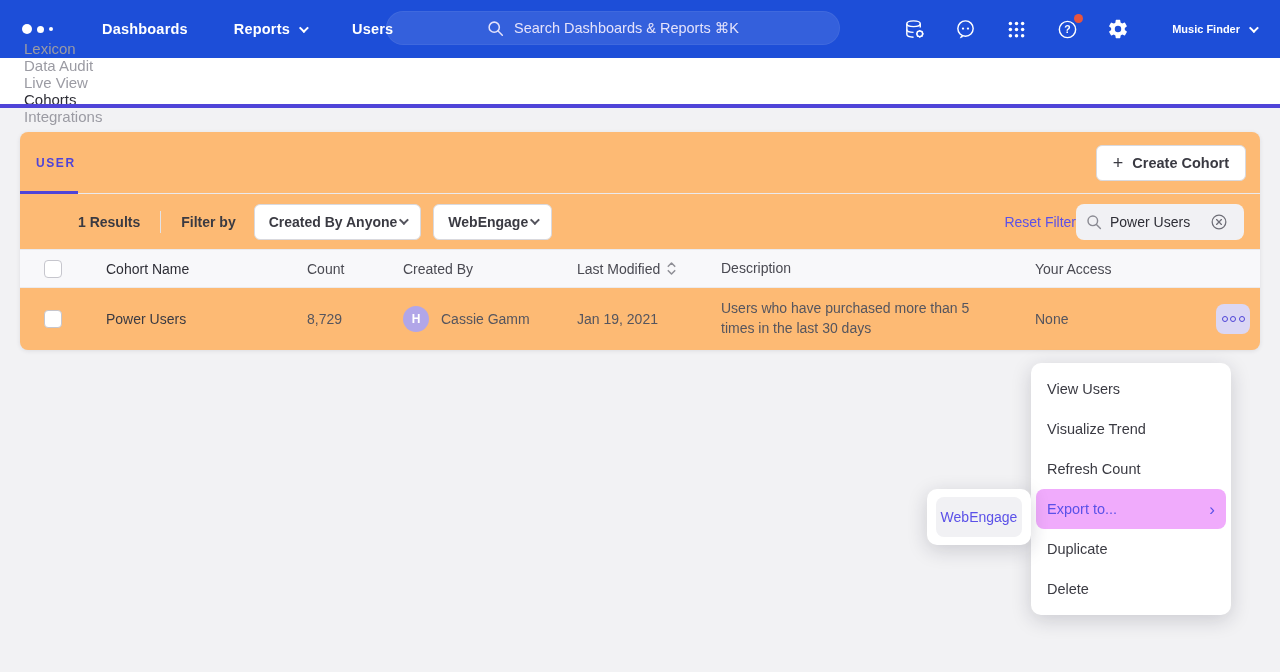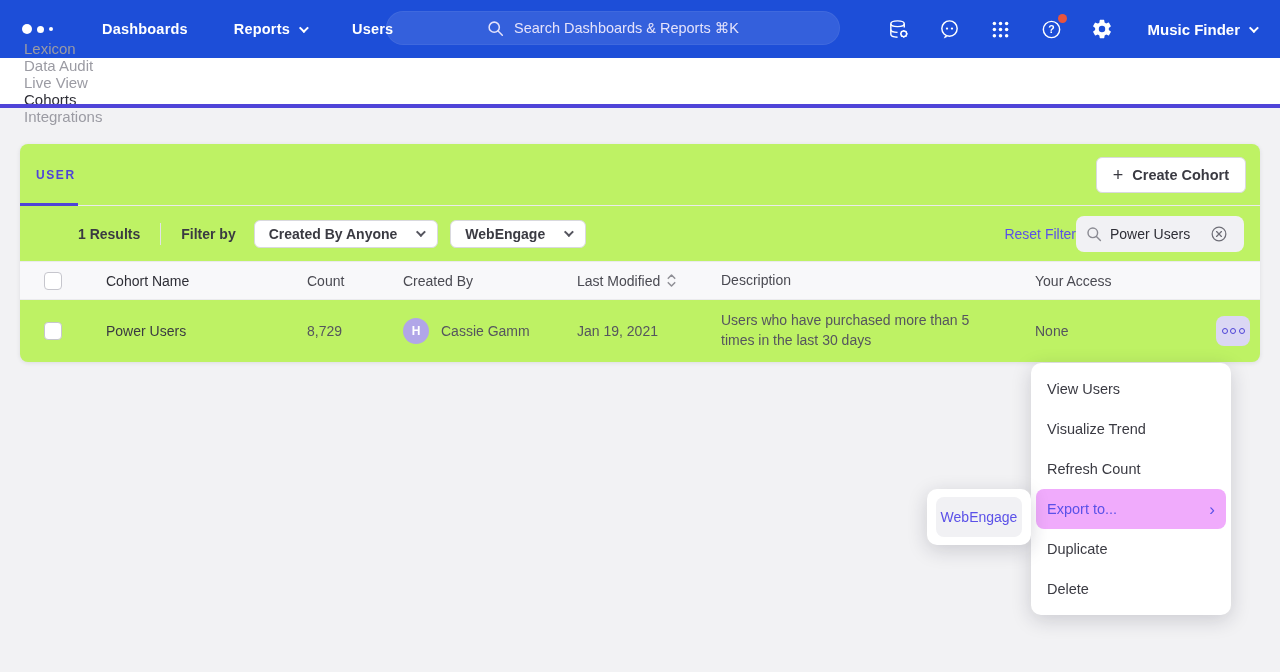--- a/index.html
+++ b/index.html
@@ -13,45 +13,45 @@
   .logo i:nth-child(1){ width:10px;height:10px; } .logo i:nth-child(2){ width:7px;height:7px; } .logo i:nth-child(3){ width:4px;height:4px; }
   .navitems { display:flex; align-items:center; gap:46px; margin-left:34px; }
   .navitem { font-size:14.5px; font-weight:700; letter-spacing:.2px; cursor:pointer; display:flex; align-items:center; gap:9px; }
   .chev { width:7px; height:7px; border-right:2px solid currentColor; border-bottom:2px solid currentColor; transform:rotate(45deg) translateY(-2px); display:inline-block; }
   .nav-search { position:absolute; left:386px; top:11px; width:454px; height:34px; border-radius:17px;
     background:rgba(255,255,255,0.10); box-shadow:inset 0 0 0 1px rgba(255,255,255,0.06);
     display:flex; align-items:center; justify-content:center; gap:10px; color:#e4e2fb; font-size:14.5px; cursor:text; }
   .nav-right { position:absolute; right:0; top:0; height:58px; display:flex; align-items:center; gap:27px; padding-right:24px; }
   .nav-ico { width:24px; height:24px; display:flex; align-items:center; justify-content:center; position:relative; cursor:pointer; }
   .badge { position:absolute; top:-3px; right:-4px; width:9px; height:9px; border-radius:50%; background:#e8543e; }
-  .project { display:flex; align-items:center; gap:9px; font-size:15px; font-weight:700; cursor:pointer; margin-left:6px; }
+  .project { display:flex; align-items:center; gap:9px; font-size:11px; font-weight:700; cursor:pointer; margin-left:15px; }
 
   
   .subnav { height:50px; background:#fff; border-bottom:1px solid #e9e9ec; display:flex; justify-content:center; align-items:stretch; gap:0;flex-direction:column; }
   .subtab { display:flex; align-items:center; padding:0 24px; font-size:15px; color:#9b9ba3; cursor:pointer; position:relative; }
   .subtab.active { color:#2e2e36; font-weight:500; }
   .subtab.active::after { content:""; position:absolute; left:0; right:0; bottom:0; height:4px; background:#4f44d8; }
 
   
-  .card { position:absolute; left:20px; top:144px; width:1240px; background:#bef264; border-radius:8px;
+  .card { position:absolute; left:20px; top:132px; width:1240px; background:#fdba74; border-radius:8px;
     box-shadow:0 1px 4px rgba(40,40,60,0.10); }
   .card-header { height:62px; border-bottom:1px solid #eaeaee; position:relative; display:flex; align-items:center; }
   .user-tab { margin-left:16px; font-size:12px; font-weight:700; letter-spacing:1.6px; color:#4f44d8; cursor:pointer; }
   .user-underline { position:absolute; left:0; bottom:-1px; width:58px; height:3px; background:#4f44d8; }
   .create-btn { position:absolute; right:14px; top:13px; height:36px; padding:0 16px; border:1px solid #d9d9de; border-radius:6px;
     background:#fff; display:flex; align-items:center; gap:9px; font-size:14.5px; font-weight:700; color:#3a3a42; cursor:pointer; }
   .plus { font-size:18px; font-weight:400; line-height:1; color:#3a3a42; }
 
   
   .filter-row { height:56px; display:flex; align-items:center; border-bottom:1px solid #eaeaee; padding:0 16px 0 58px; }
   .results { font-size:14px; font-weight:700; color:#3a3a42; }
   .vdiv { width:1px; height:22px; background:#e2e2e6; margin:0 20px; }
   .filter-by { font-size:14px; font-weight:700; color:#3a3a42; margin-right:18px; }
-  .dd-btn { height:28px; padding:0 14px; border:1px solid #d9d9de; border-radius:6px; background:#fff;
-    display:flex; align-items:center; gap:19px; font-size:14px; font-weight:700; color:#3a3a42; cursor:pointer; margin-right:12px; }
+  .dd-btn { height:36px; padding:0 14px; border:1px solid #d9d9de; border-radius:6px; background:#fff;
+    display:flex; align-items:center; gap:2px; font-size:14px; font-weight:700; color:#3a3a42; cursor:pointer; margin-right:12px; }
   .dd-btn .chev { border-color:#55555e; }
   .spacer { flex:1; }
   .reset-link { font-size:14px; color:#5b51e8; cursor:pointer; }
   .tbl-search { width:168px; height:36px; background:#f1f1f4; border-radius:8px; display:flex; align-items:center; padding:0 10px; gap:8px; }
   .tbl-search input { border:none; background:transparent; outline:none; width:92px; font-size:14px; color:#2e2e36; font-family:inherit; }
 
   
   .thead { height:38px; background:#f8f8fa; border-bottom:1px solid #ebebee; display:flex; align-items:center; font-size:14px; color:#4a4a52; }
   .trow { height:62px; display:flex; align-items:center; font-size:14px; color:#55555e; cursor:pointer; }
   .c-check { flex:0 0 86px; display:flex; align-items:center; padding-left:24px; }

